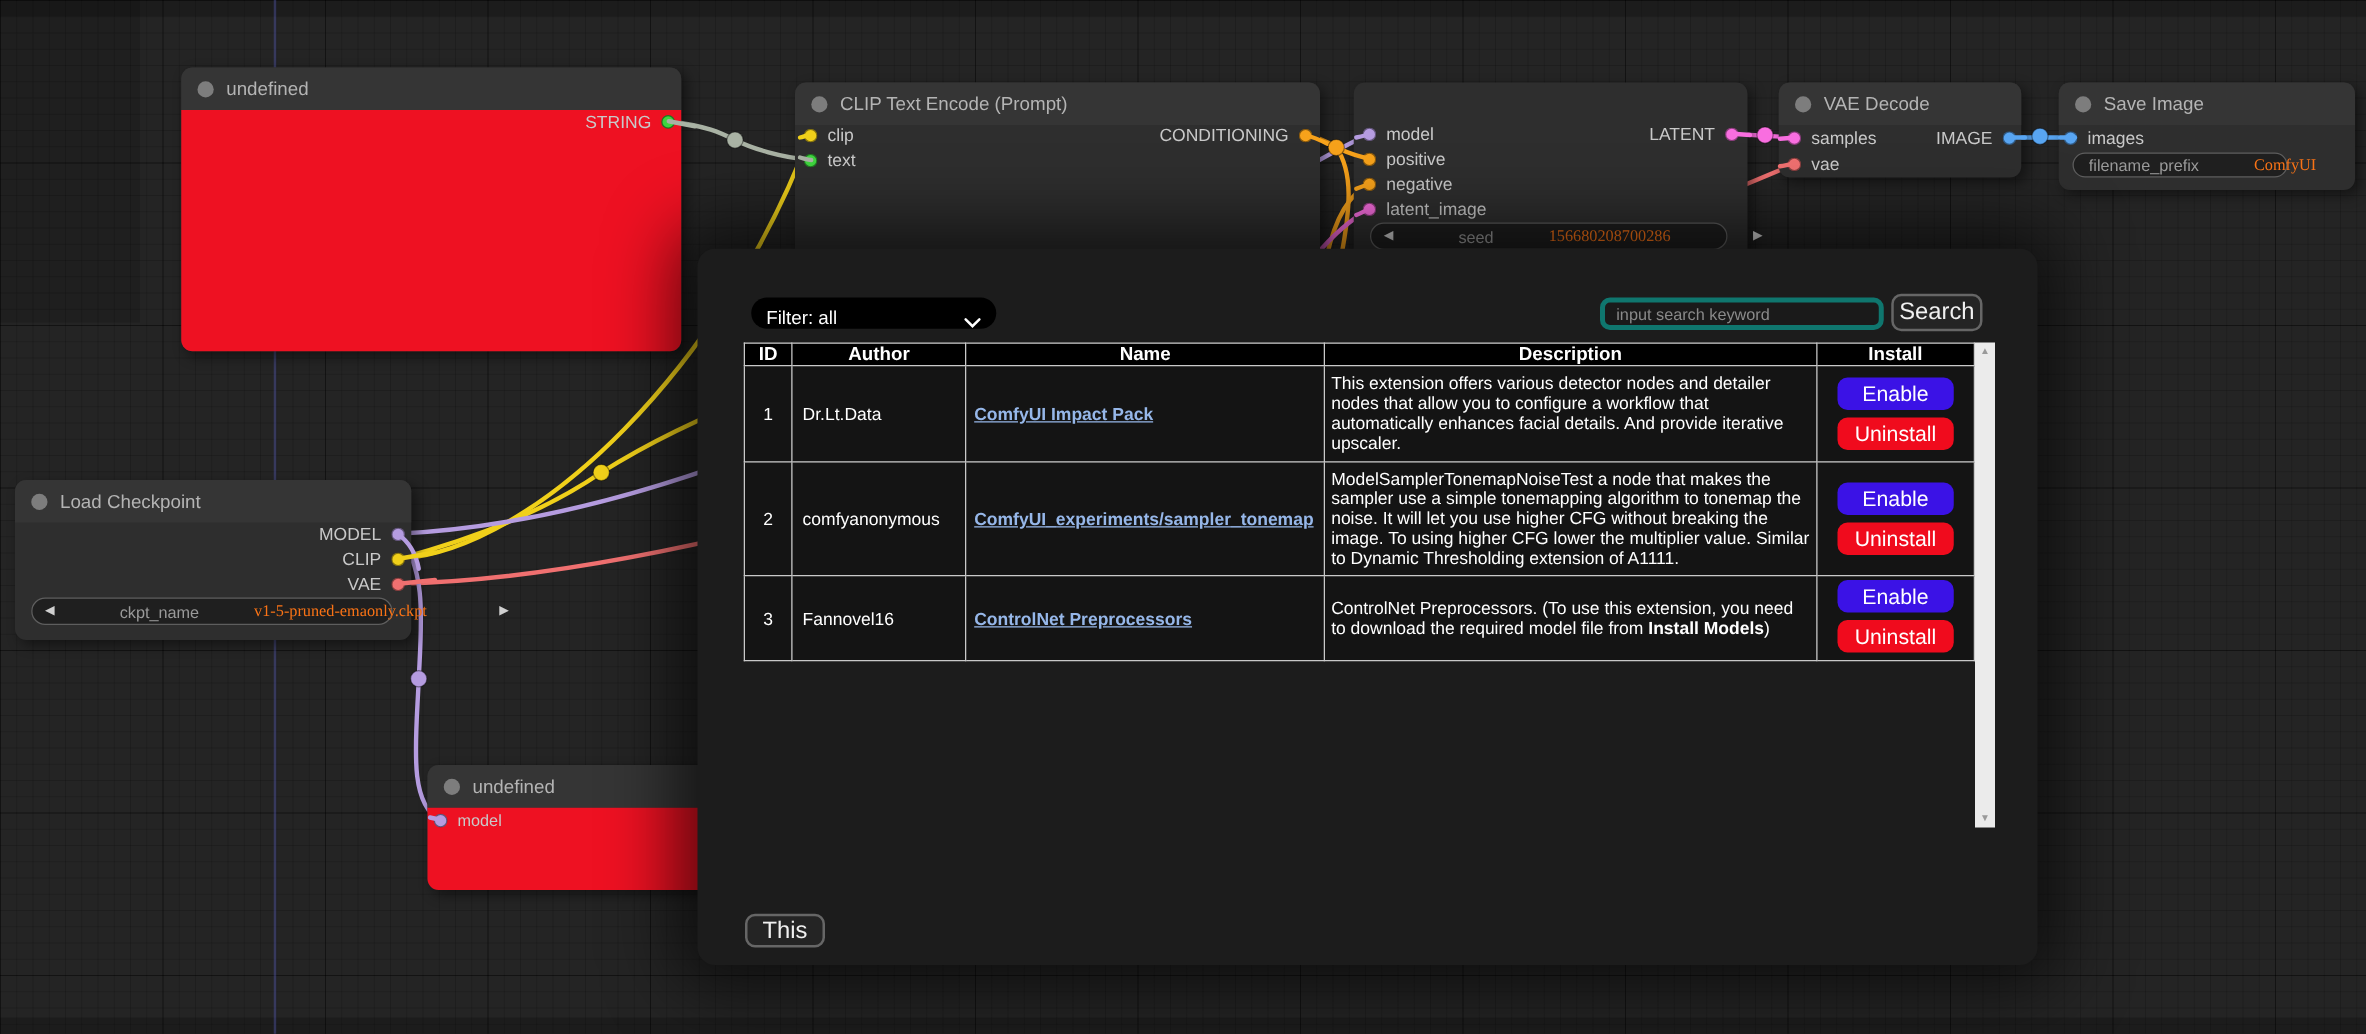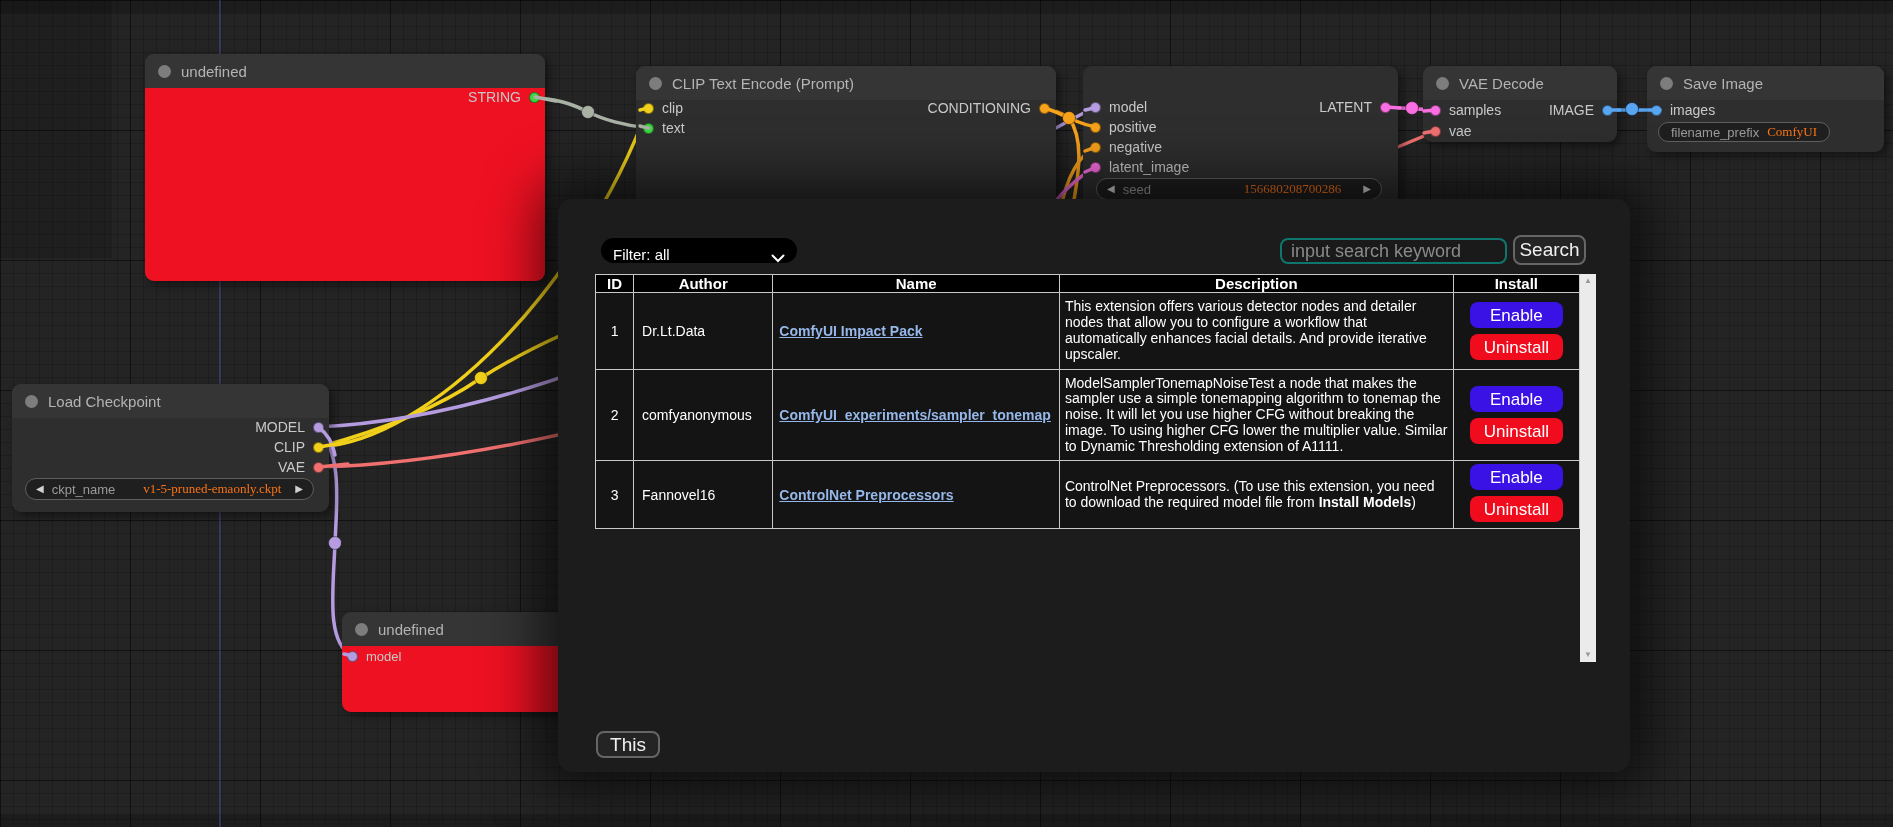--- a/index.html
+++ b/index.html
@@ -30,36 +30,36 @@
     border-radius:0 0 9px 9px; }
   .port { position:absolute; height:20px; display:flex; align-items:center; gap:8px; }
   .port.in { left:7px; }
   .port.out { right:5px; flex-direction:row-reverse; }
   .pdot { width:11px; height:11px; border-radius:50%; border:1px solid rgba(0,0,0,.45); flex:0 0 auto; }
   .plabel { font-size:14px; color:#c9c9c9; white-space:nowrap; }
   .c-purple{background:#b59ce0} .c-yellow{background:#f0d01a} .c-green{background:#3ed53e}
   .c-orange{background:#f7a21b} .c-pink{background:#f96ee0} .c-salmon{background:#f07070}
   .c-blue{background:#58a5f2}
   .widget { position:absolute; height:22px; background:#1f1f1f; border:1px solid #5e5e5e;
-    border-radius:11px; display:flex; align-items:center; padding:0 10px; font-size:13px; }
+    border-radius:11px; display:flex; align-items:center; padding:0 10px; font-size:13px;gap:44px; }
   .warr { color:#d0d0d0; font-size:10px; line-height:1; }
   .wlabel { color:#9a9a9a; margin-left:8px; white-space:nowrap; }
   .wvalue { color:#f97316; margin-left:auto; white-space:nowrap;font-family:Liberation Serif, serif; }
 
   
   .modal { position:absolute; left:558px; top:199px; width:1072px; height:573px;
     background:#1c1c1c; border-radius:14px; z-index:10;
     box-shadow:0 0 55px 18px rgba(0,0,0,.62); }
   .filter-select { position:absolute; left:43px; top:39px; width:196px; height:25px;
     background:#000; border-radius:13px; display:flex; align-items:flex-end;
     padding:0 12px; color:#fff; font-size:15px; cursor:pointer; }
   .filter-select svg { margin-left:auto; }
   .search-input { position:absolute; left:722px; top:39px; width:227px; height:26px;
-    background:#1a1a1a; border:2px solid #0f766e; border-radius:8px; color:#ddd;
-    font-size:18px; padding:0 9px; font-family:"Liberation Sans",sans-serif; }
+    background:#1a1a1a; border:4px solid #0f766e; border-radius:8px; color:#ddd;
+    font-size:13px; padding:0 9px; font-family:"Liberation Sans",sans-serif; }
   .search-input::placeholder { color:#8a8a8a; }
   .btn-plain { position:absolute; background:#242424; border:2px solid #666;
     border-radius:8px; color:#f0f0f0; font-size:19px; display:flex; align-items:center;
     justify-content:center; cursor:pointer; font-family:"Liberation Sans",sans-serif; }
   .search-btn { left:955px; top:36px; width:73px; height:30px; }
   .close-btn { left:38px; top:532px; width:64px; height:27px; }
 
   .ext-table { position:absolute; left:37px; top:75px; width:985px;
     border-collapse:collapse; table-layout:fixed; }
   .ext-table th { background:#000; color:#fff; font-weight:bold; font-size:15px;

